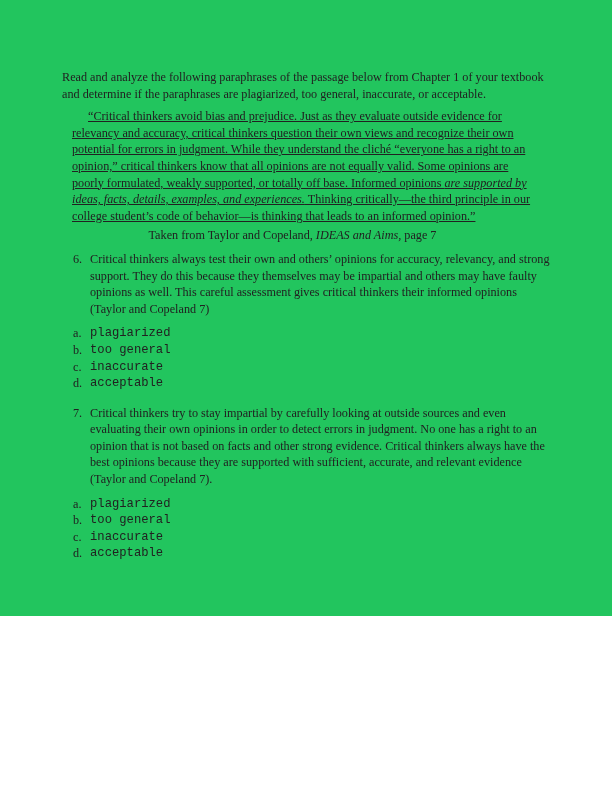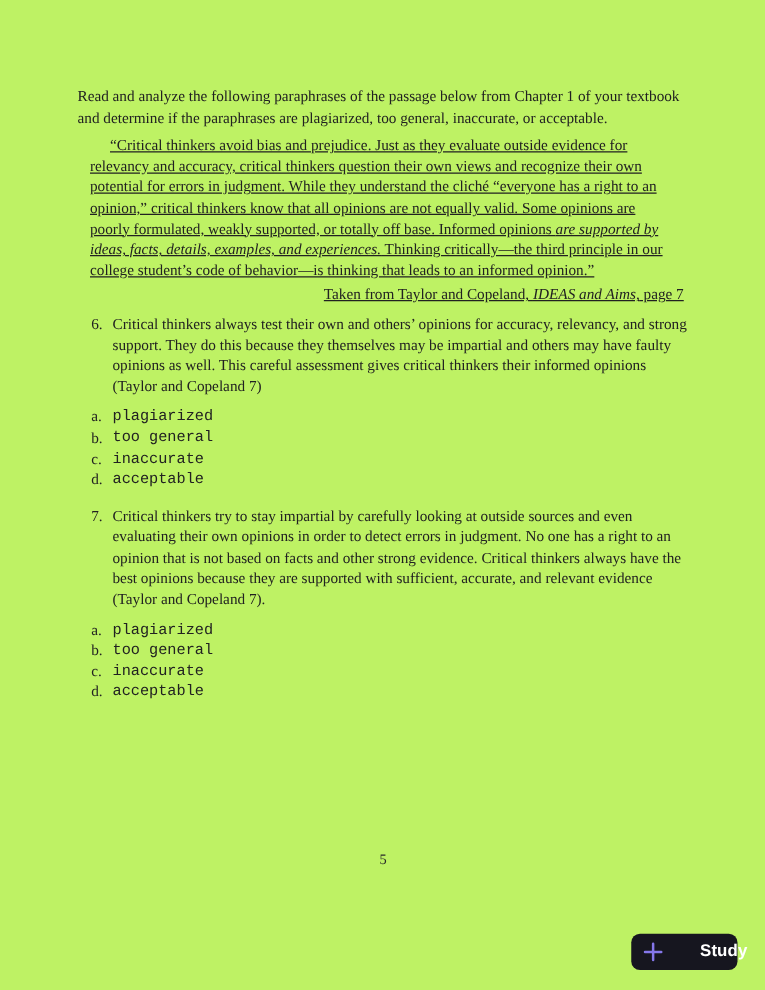--- a/index.html
+++ b/index.html
@@ -1,43 +1,42 @@
 <!DOCTYPE html>
 <html><head>
 <meta charset="utf-8">
 <style>
   html, body { margin: 0; padding: 0; background: #ffffff; }
   .page {
     position: relative;
     width: 612px;
-    height: 792px;
-    background: #bef264;
+    height: 616px;
+    background: #22c55e;
     overflow: hidden;
     font-family: "Liberation Serif", "DejaVu Serif", serif;
     font-size: 12.2px;
     line-height: 16.6px;
     color: #212121;
   }
   .content {
     position: absolute;
     left: 62px;
     top: 69px;
     width: 489px;
   }
   .intro { margin: 0; }
   .quote {
     margin: 6px 10px 0 10px;
     text-indent: 16px;
     text-decoration: underline;
   }
   .italic { font-style: italic; }
   .attribution {
-    margin: 3px 4px 0 0;
-    text-align: right;
-    text-decoration: underline;
+    margin: 3px 28px 0 0;
+    text-align: center;
   }
   .question {
     display: flex;
     margin: 7px 0 0 11px;
   }
   .question.q7 { margin-top: 13px; }
   .qnum { flex: 0 0 17px; }
   .qtext { flex: 1; }
   .options { margin: 8px 0 0 11px; }
   .option { display: flex; }

